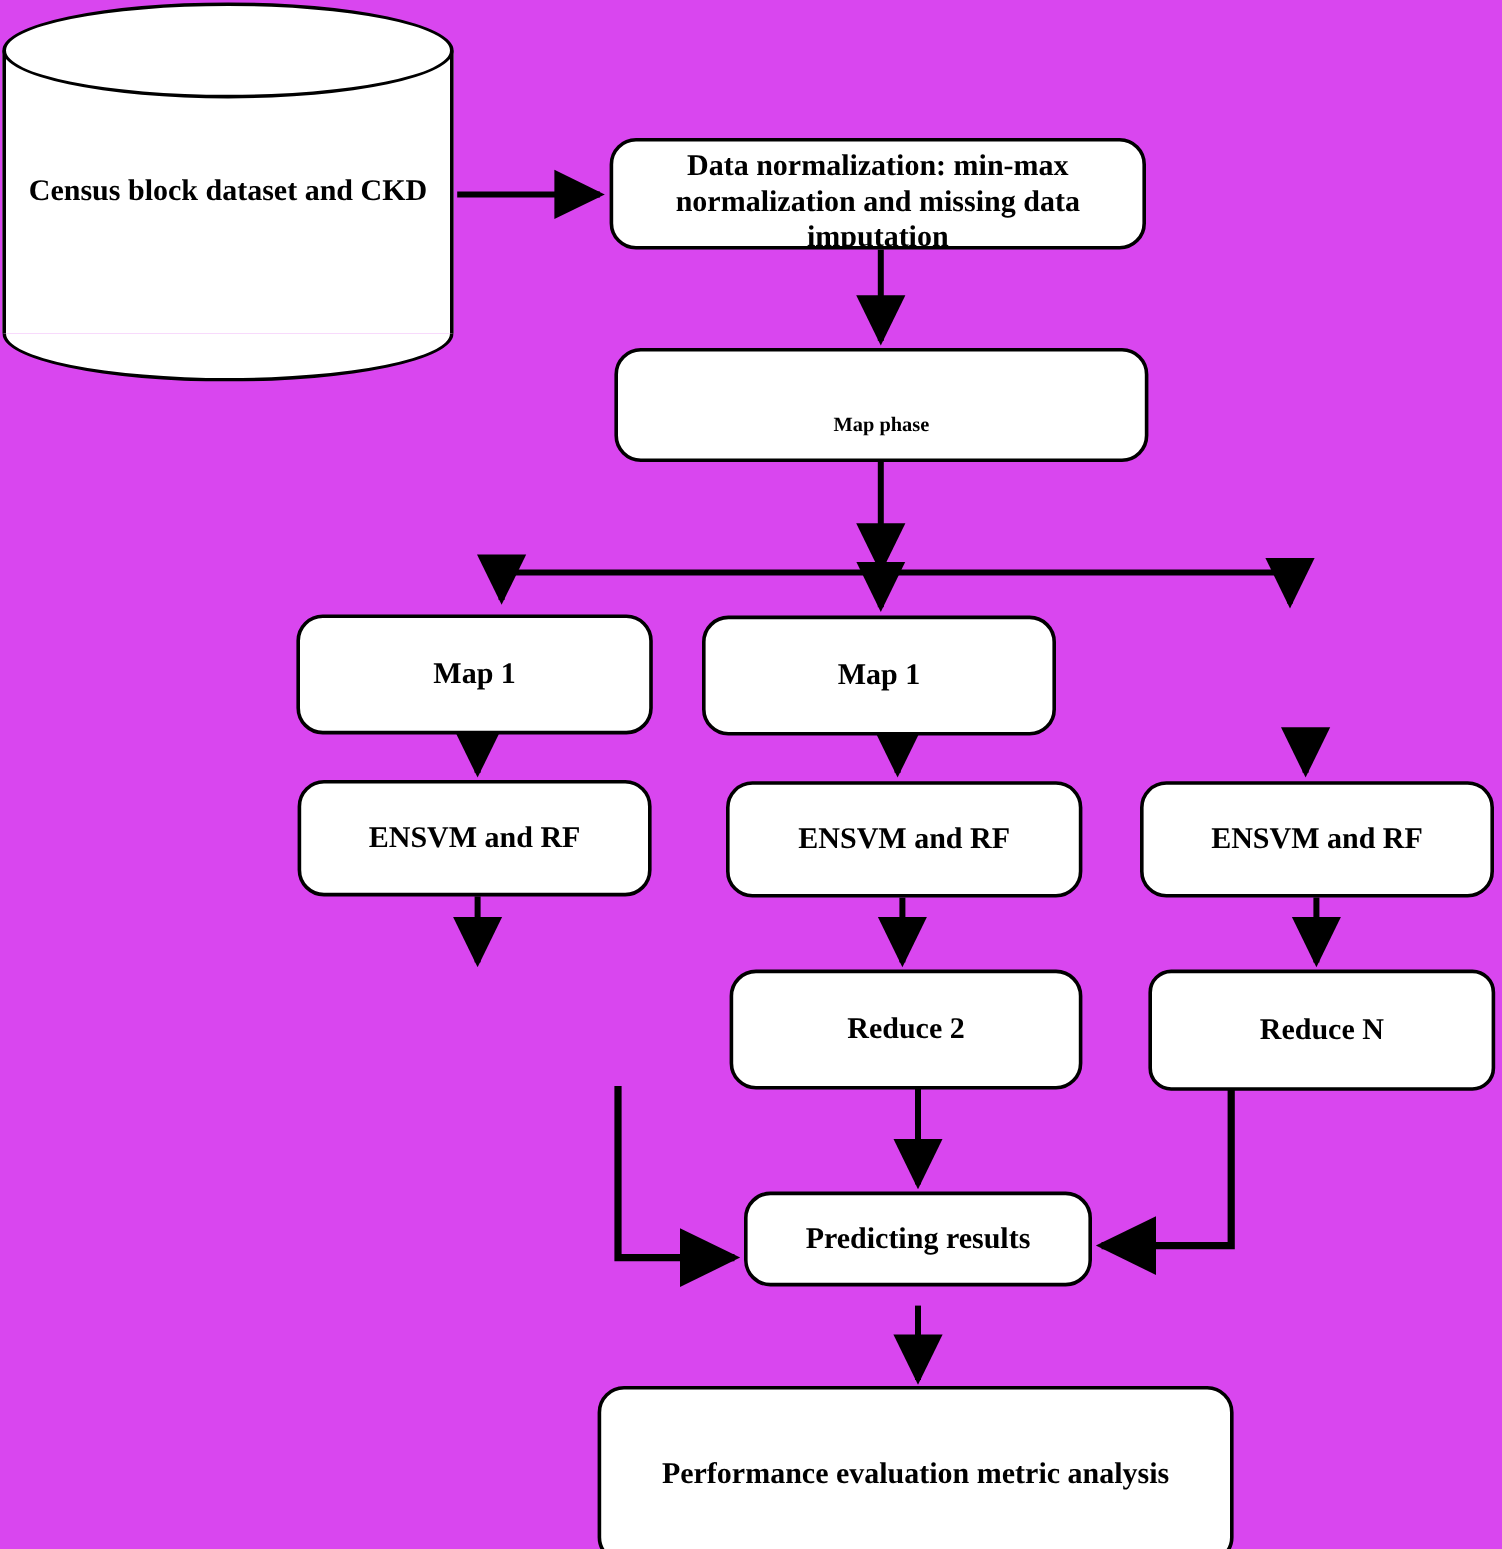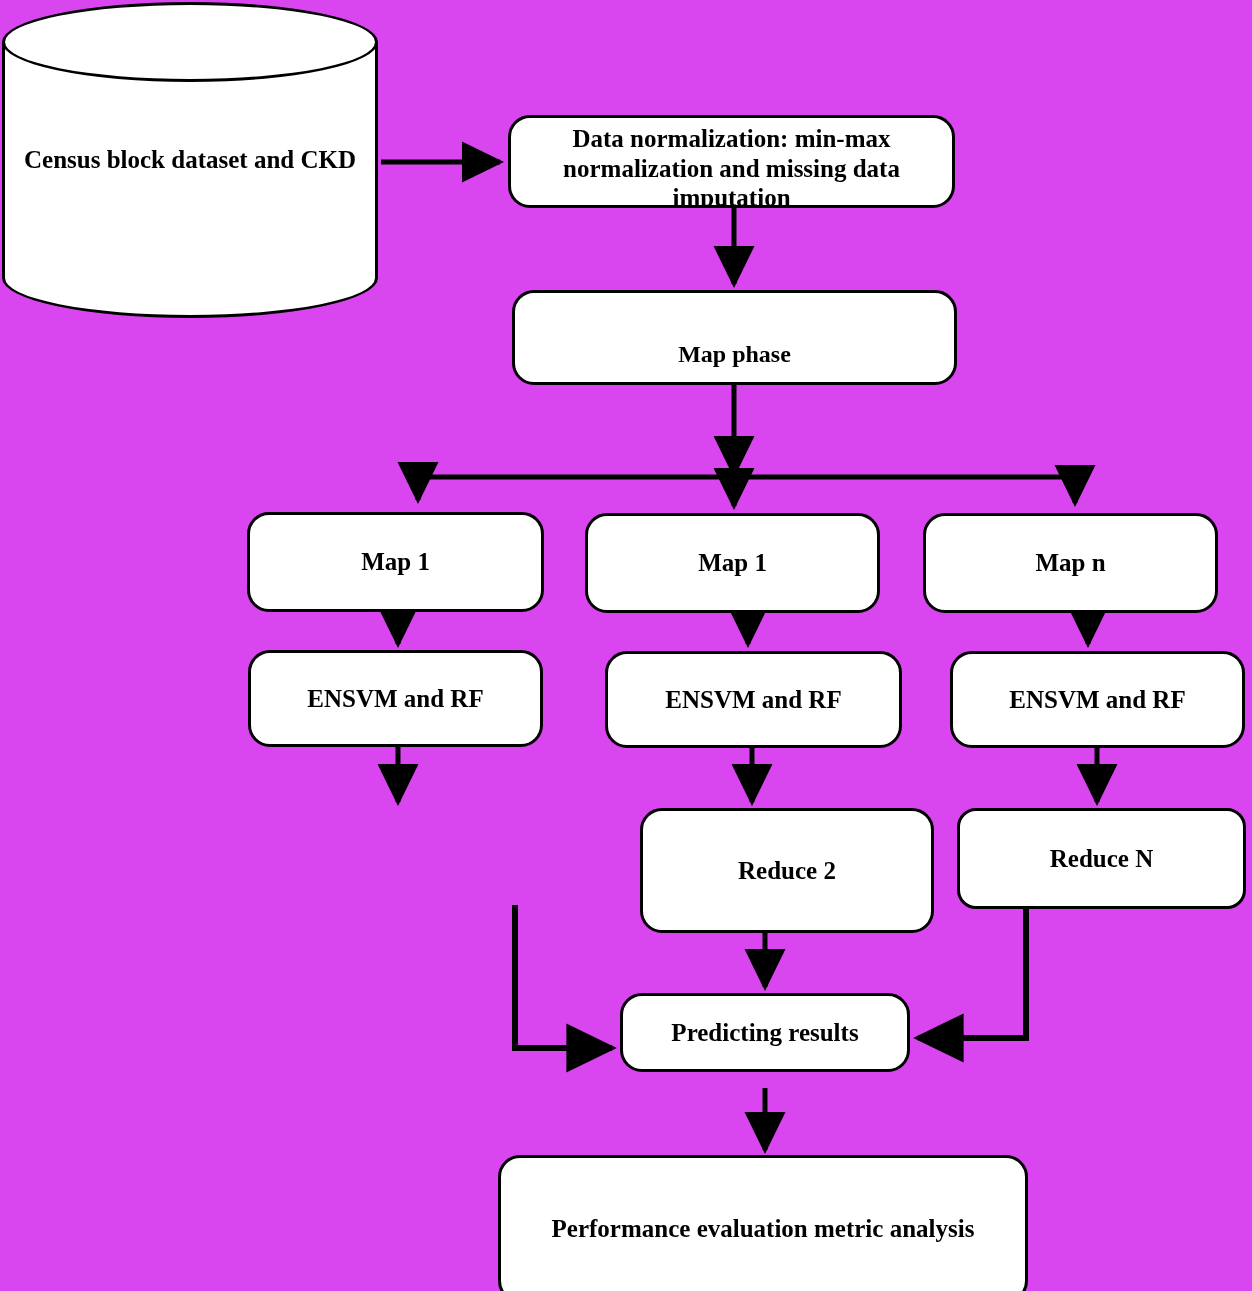--- a/index.html
+++ b/index.html
@@ -92,21 +92,21 @@
     left: 0;
     top: 0;
     width: 100%;
     height: 100%;
     display: flex;
     align-items: center;
     justify-content: center;
     text-align: center;
   }
   
-  .fs-26 { font-size: 24px; margin-top: 34px; }
+  .fs-26 { font-size: 17px; margin-top: 34px; }
   .fs-25 { font-size: 25px; }
   
   .clip-node {
     overflow: hidden;
     align-items: flex-start;
     padding-top: 6px;
   }
 </style>
 </head>
 <body>
@@ -190,35 +190,32 @@
   <div class="node rounded-box" style="left:512px; top:290px; width:445px; height:95px;">
     <span class="node-label fs-26">Map phase</span>
   </div>
 
   <div class="node rounded-box" style="left:247px; top:512px; width:297px; height:100px;align-items:center;">
     <span class="node-label fs-25">Map 1</span>
   </div>
   <div class="node rounded-box" style="left:585px; top:513px; width:295px; height:100px;">
     <span class="node-label fs-25">Map 1</span>
   </div>
-  <div class="node rounded-box" style="left:923px; top:513px; width:295px; height:100px;">
-    <span class="node-label fs-25">Map n</span>
-  </div>
 
   <div class="node rounded-box" style="left:248px; top:650px; width:295px; height:97px;">
     <span class="node-label fs-25">ENSVM and RF</span>
   </div>
   <div class="node rounded-box" style="left:605px; top:651px; width:297px; height:97px;">
     <span class="node-label fs-25">ENSVM and RF</span>
   </div>
   <div class="node rounded-box" style="left:950px; top:651px; width:295px; height:97px;">
     <span class="node-label fs-25">ENSVM and RF</span>
   </div>
 
-  <div class="node rounded-box" style="left:608px; top:808px; width:294px; height:125px;margin-left:32px;">
+  <div class="node rounded-box" style="left:608px; top:808px; width:294px; height:100px;">
     <span class="node-label fs-25">Reduce 2</span>
   </div>
   <div class="node rounded-box" style="left:957px; top:808px; width:289px; height:101px;border-radius:19px;">
     <span class="node-label fs-25">Reduce N</span>
   </div>
 
   <div class="node rounded-box" style="left:620px; top:993px; width:290px; height:79px;">
     <span class="node-label fs-25">Predicting results</span>
   </div>
 

